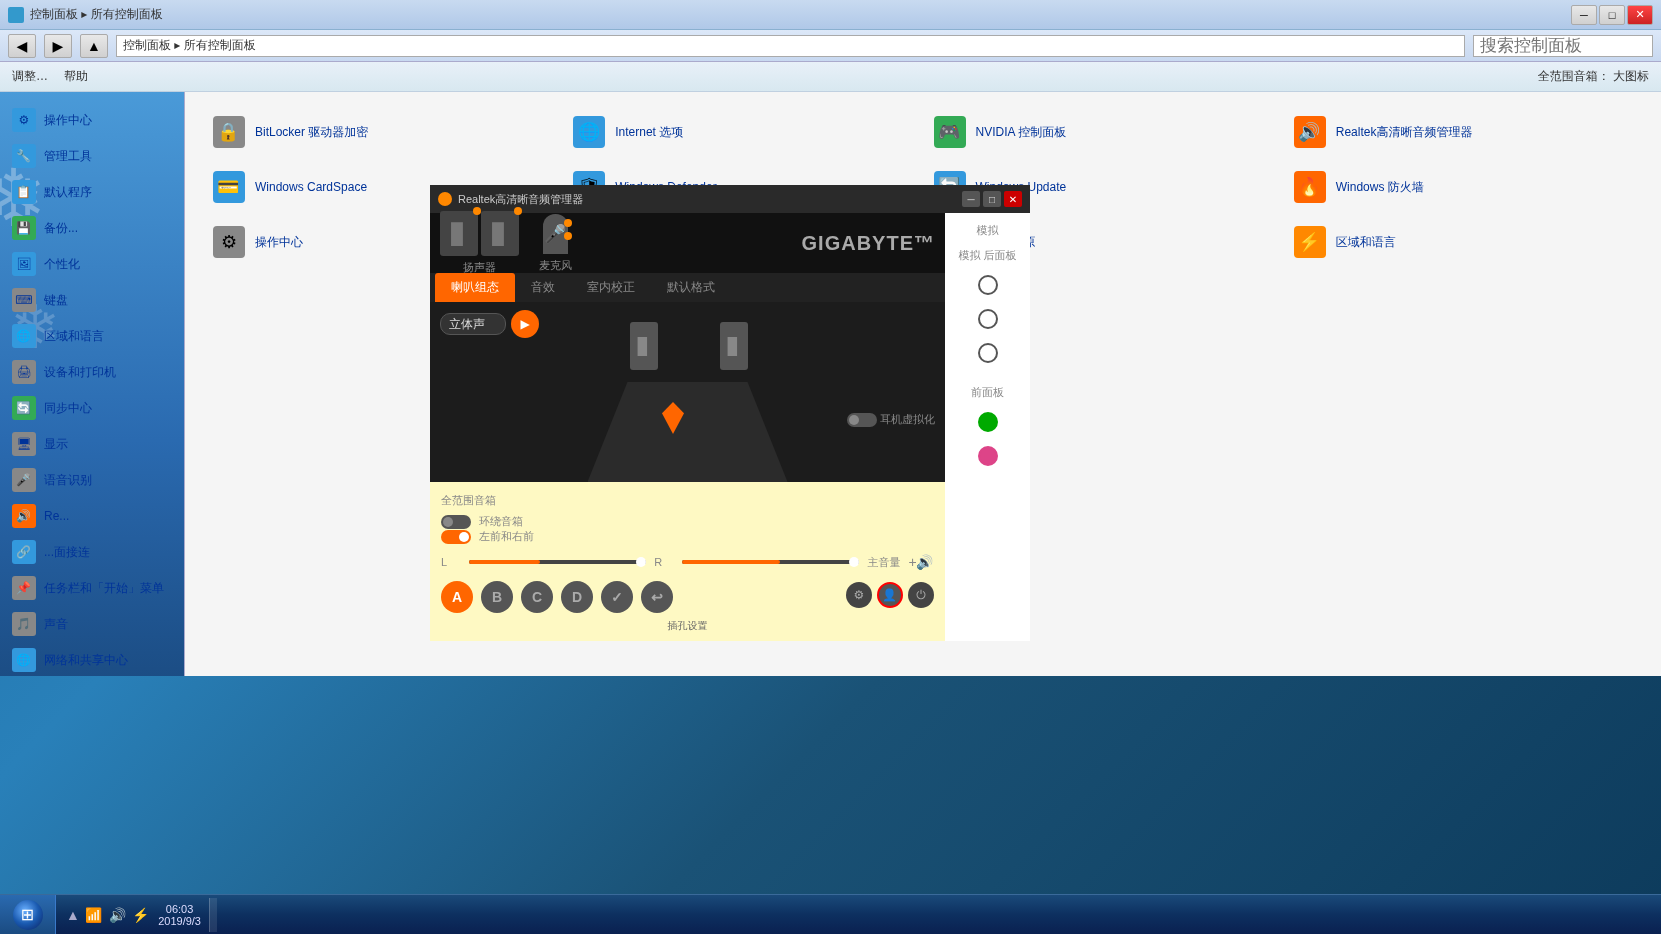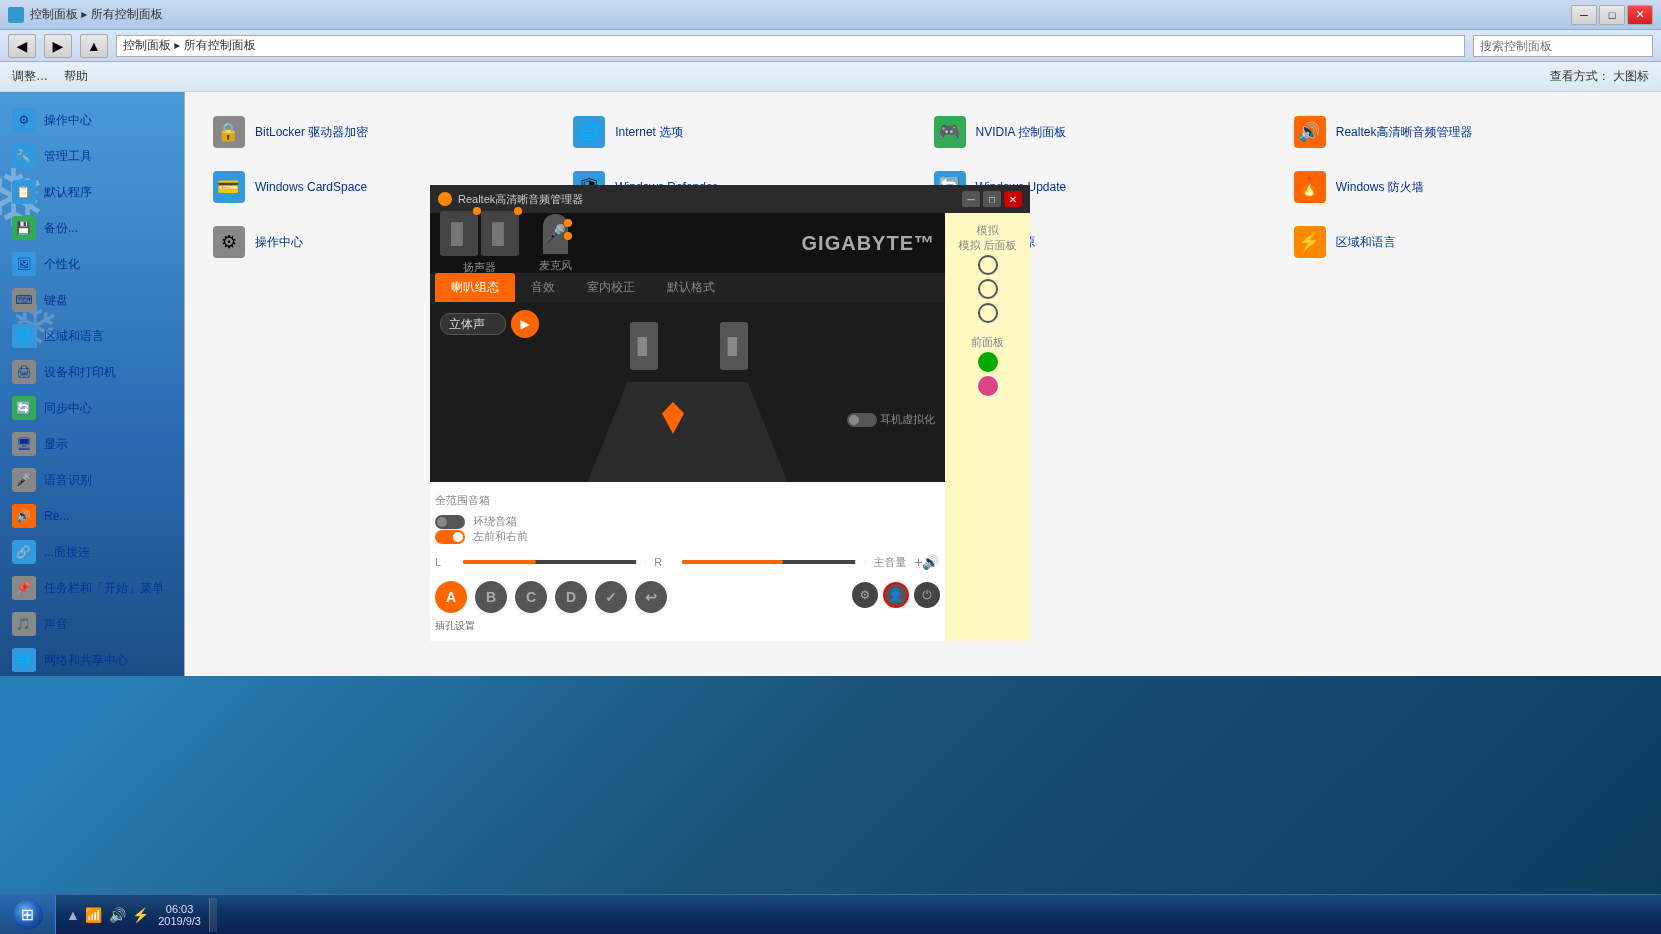--- a/index.html
+++ b/index.html
@@ -99,21 +99,21 @@
       padding: 0 6px;
       font-size: 12px;
       color: #333;
     }
     .search-input {
       width: 180px;
       height: 22px;
       background: white;
       border: 1px solid #aaa;
       padding: 0 6px;
-      font-size: 12px;
+      font-size: 17px;
       color: #888;
     }
 
     
     .toolbar {
       height: 30px;
       background: linear-gradient(to bottom, #e8f0f8, #d8e8f0);
       display: flex;
       align-items: center;
       padding: 0 12px;
@@ -313,22 +313,22 @@
       background: #ff6600;
       border-radius: 50%;
       display: flex; align-items: center; justify-content: center;
       color: white;
       font-size: 12px;
       cursor: pointer;
     }
 
     
     .realtek-bottom {
-      padding: 8px 5px;
-      background: #ffffff;
+      padding: 8px 11px;
+      background: #fef9c3;
     }
     .toggle-row {
       display: flex;
       align-items: center;
       gap: 8px;
       font-size: 11px;
       color: #888;
     }
     .toggle-on {
       width: 30px; height: 14px;
@@ -434,24 +434,25 @@
       font-size: 14px;
       font-weight: bold;
       color: white;
       cursor: pointer;
     }
     .profile-btn.gray { background: #555; color: #aaa; }
 
     
     .realtek-right {
       width: 85px;
-      background: #fef9c3;
+      background: #ffffff;
       display: flex;
       flex-direction: column;
       padding: 10px;
+      gap: 10px;
     }
     .panel-label {
       font-size: 11px;
       color: #888;
       text-align: center;
     }
     .panel-circle {
       width: 20px; height: 20px;
       border-radius: 50%;
       border: 2px solid #555;
@@ -672,21 +673,21 @@
     <input class="address-input" type="text" value="控制面板 ▸ 所有控制面板" style="">
     <input class="search-input" type="text" placeholder="搜索控制面板" style="">
   </div>
 
   <div class="toolbar">
     <div class="toolbar-left">
       <span>调整…</span>
       <span>帮助</span>
     </div>
     <div class="toolbar-right">
-      <span>查看方式：</span>
+      <span>全范围音箱：</span>
       <span>大图标</span>
     </div>
   </div>
 
   <div class="main-content">
 
     <div style="position:relative; width:185px; flex-shrink:0;">
       <div class="desktop-decor">
         <div class="snowflake">❄</div>
         <div class="snowflake2">❄</div>
@@ -951,21 +952,21 @@
             <div class="profile-btn gray">✓</div>
             <div class="profile-btn gray">↩</div>
           </div>
 
           <div style="display:flex; gap:5px; align-items:center;">
             <div class="action-btn">⚙</div>
             <div class="action-btn highlighted">👤</div>
             <div class="action-btn">⏻</div>
           </div>
         </div>
-        <div style="text-align:left; margin-top:2px;">
+        <div style="text-align:center; margin-top:2px;">
           <span class="settings-text">插孔设置</span>
         </div>
       </div>
     </div>
 
     <div class="realtek-right">
       <span class="panel-label">模拟</span>
       <span class="panel-label">模拟
 后面板</span>
 

